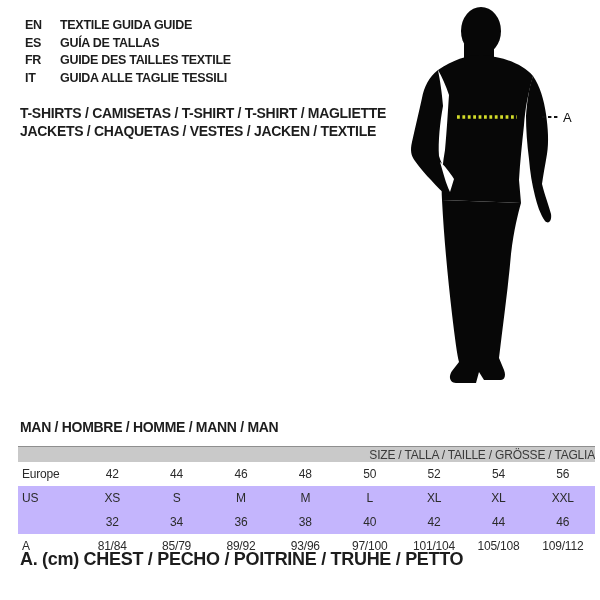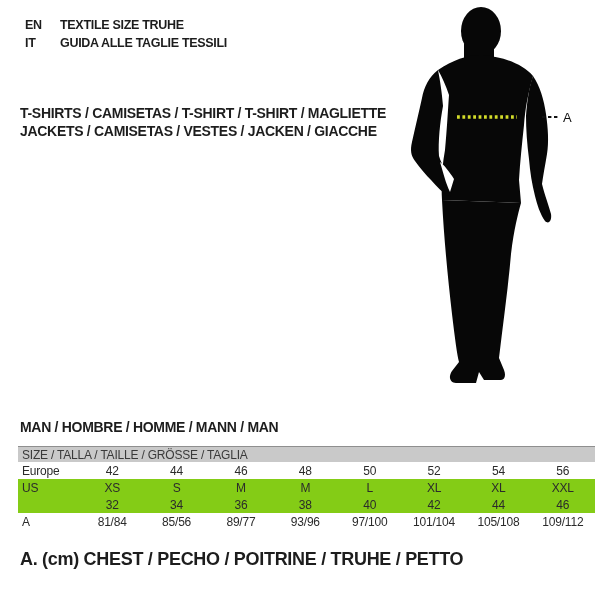--- a/index.html
+++ b/index.html
@@ -42,57 +42,65 @@
     font-size: 14px; font-weight: bold; letter-spacing: -0.3px;
     line-height: 14px; white-space: nowrap;
   }
 
   
   table.size-table {
     position: absolute; left: 18px; top: 446px; width: 577px;
     border-collapse: collapse; table-layout: fixed;
   }
   table.size-table td {
-    height: 17px; padding: 0; text-align: center;
+    height: 24px; padding: 0; text-align: center;
     font-size: 12px; letter-spacing: -0.2px; color: #2b2b2b;
     white-space: nowrap; overflow: hidden; vertical-align: middle;
   }
   table.size-table td.lbl { text-align: left; padding-left: 4px; }
   table.size-table tr.hdr td {
     height: 15px; background: #c9c9c9; border-top: 1px solid #8f8f8f;
-    text-align: left; padding-left: 4px; color: #3a3a3a;
-  }
-  table.size-table tr.shade td { background: #84cc16; }
+    text-align: right; padding-left: 4px; color: #3a3a3a;
+  }
+  table.size-table tr.shade td { background: #c4b5fd; }
 
   
   .footnote {
     position: absolute; left: 20px; top: 549px;
     font-size: 18px; font-weight: bold; letter-spacing: -0.3px;
     white-space: nowrap;
   }
 </style>
 </head>
 <body>
 
 <div class="canvas">
 
   <div class="langs">
     <div class="lang-row">
       <span class="lang-code">EN</span>
-      <span class="lang-label">TEXTILE SIZE TRUHE</span>
+      <span class="lang-label">TEXTILE GUIDA GUIDE</span>
+    </div>
+    <div class="lang-row">
+      <span class="lang-code">ES</span>
+      <span class="lang-label">GUÍA DE TALLAS</span>
+    </div>
+    <div class="lang-row">
+      <span class="lang-code">FR</span>
+      <span class="lang-label">GUIDE DES TAILLES TEXTILE</span>
     </div>
     <div class="lang-row">
       <span class="lang-code">IT</span>
       <span class="lang-label">GUIDA ALLE TAGLIE TESSILI</span>
     </div>
   </div>
 
   <div class="cats">
     <div>T-SHIRTS / CAMISETAS / T-SHIRT / T-SHIRT / MAGLIETTE</div>
-    <div>JACKETS / CAMISETAS / VESTES / JACKEN / GIACCHE</div>
+    <div>JACKETS / CHAQUETAS / VESTES / JACKEN / TEXTILE</div>
   </div>
 
   <div class="figure">
     <svg width="180" height="392" viewBox="0 0 180 392" xmlns="http://www.w3.org/2000/svg">
       <g fill="#070707">
 
         <ellipse cx="83" cy="27" rx="20" ry="24"></ellipse>
 
         <rect x="66" y="40" width="30" height="26"></rect>
 
@@ -201,22 +209,22 @@
         <td>36</td>
         <td>38</td>
         <td>40</td>
         <td>42</td>
         <td>44</td>
         <td>46</td>
       </tr>
       <tr>
         <td class="lbl">A</td>
         <td>81/84</td>
-        <td>85/56</td>
-        <td>89/77</td>
+        <td>85/79</td>
+        <td>89/92</td>
         <td>93/96</td>
         <td>97/100</td>
         <td>101/104</td>
         <td>105/108</td>
         <td>109/112</td>
       </tr>
     </tbody>
   </table>
 
   <div class="footnote">A. (cm) CHEST / PECHO / POITRINE / TRUHE / PETTO</div>

